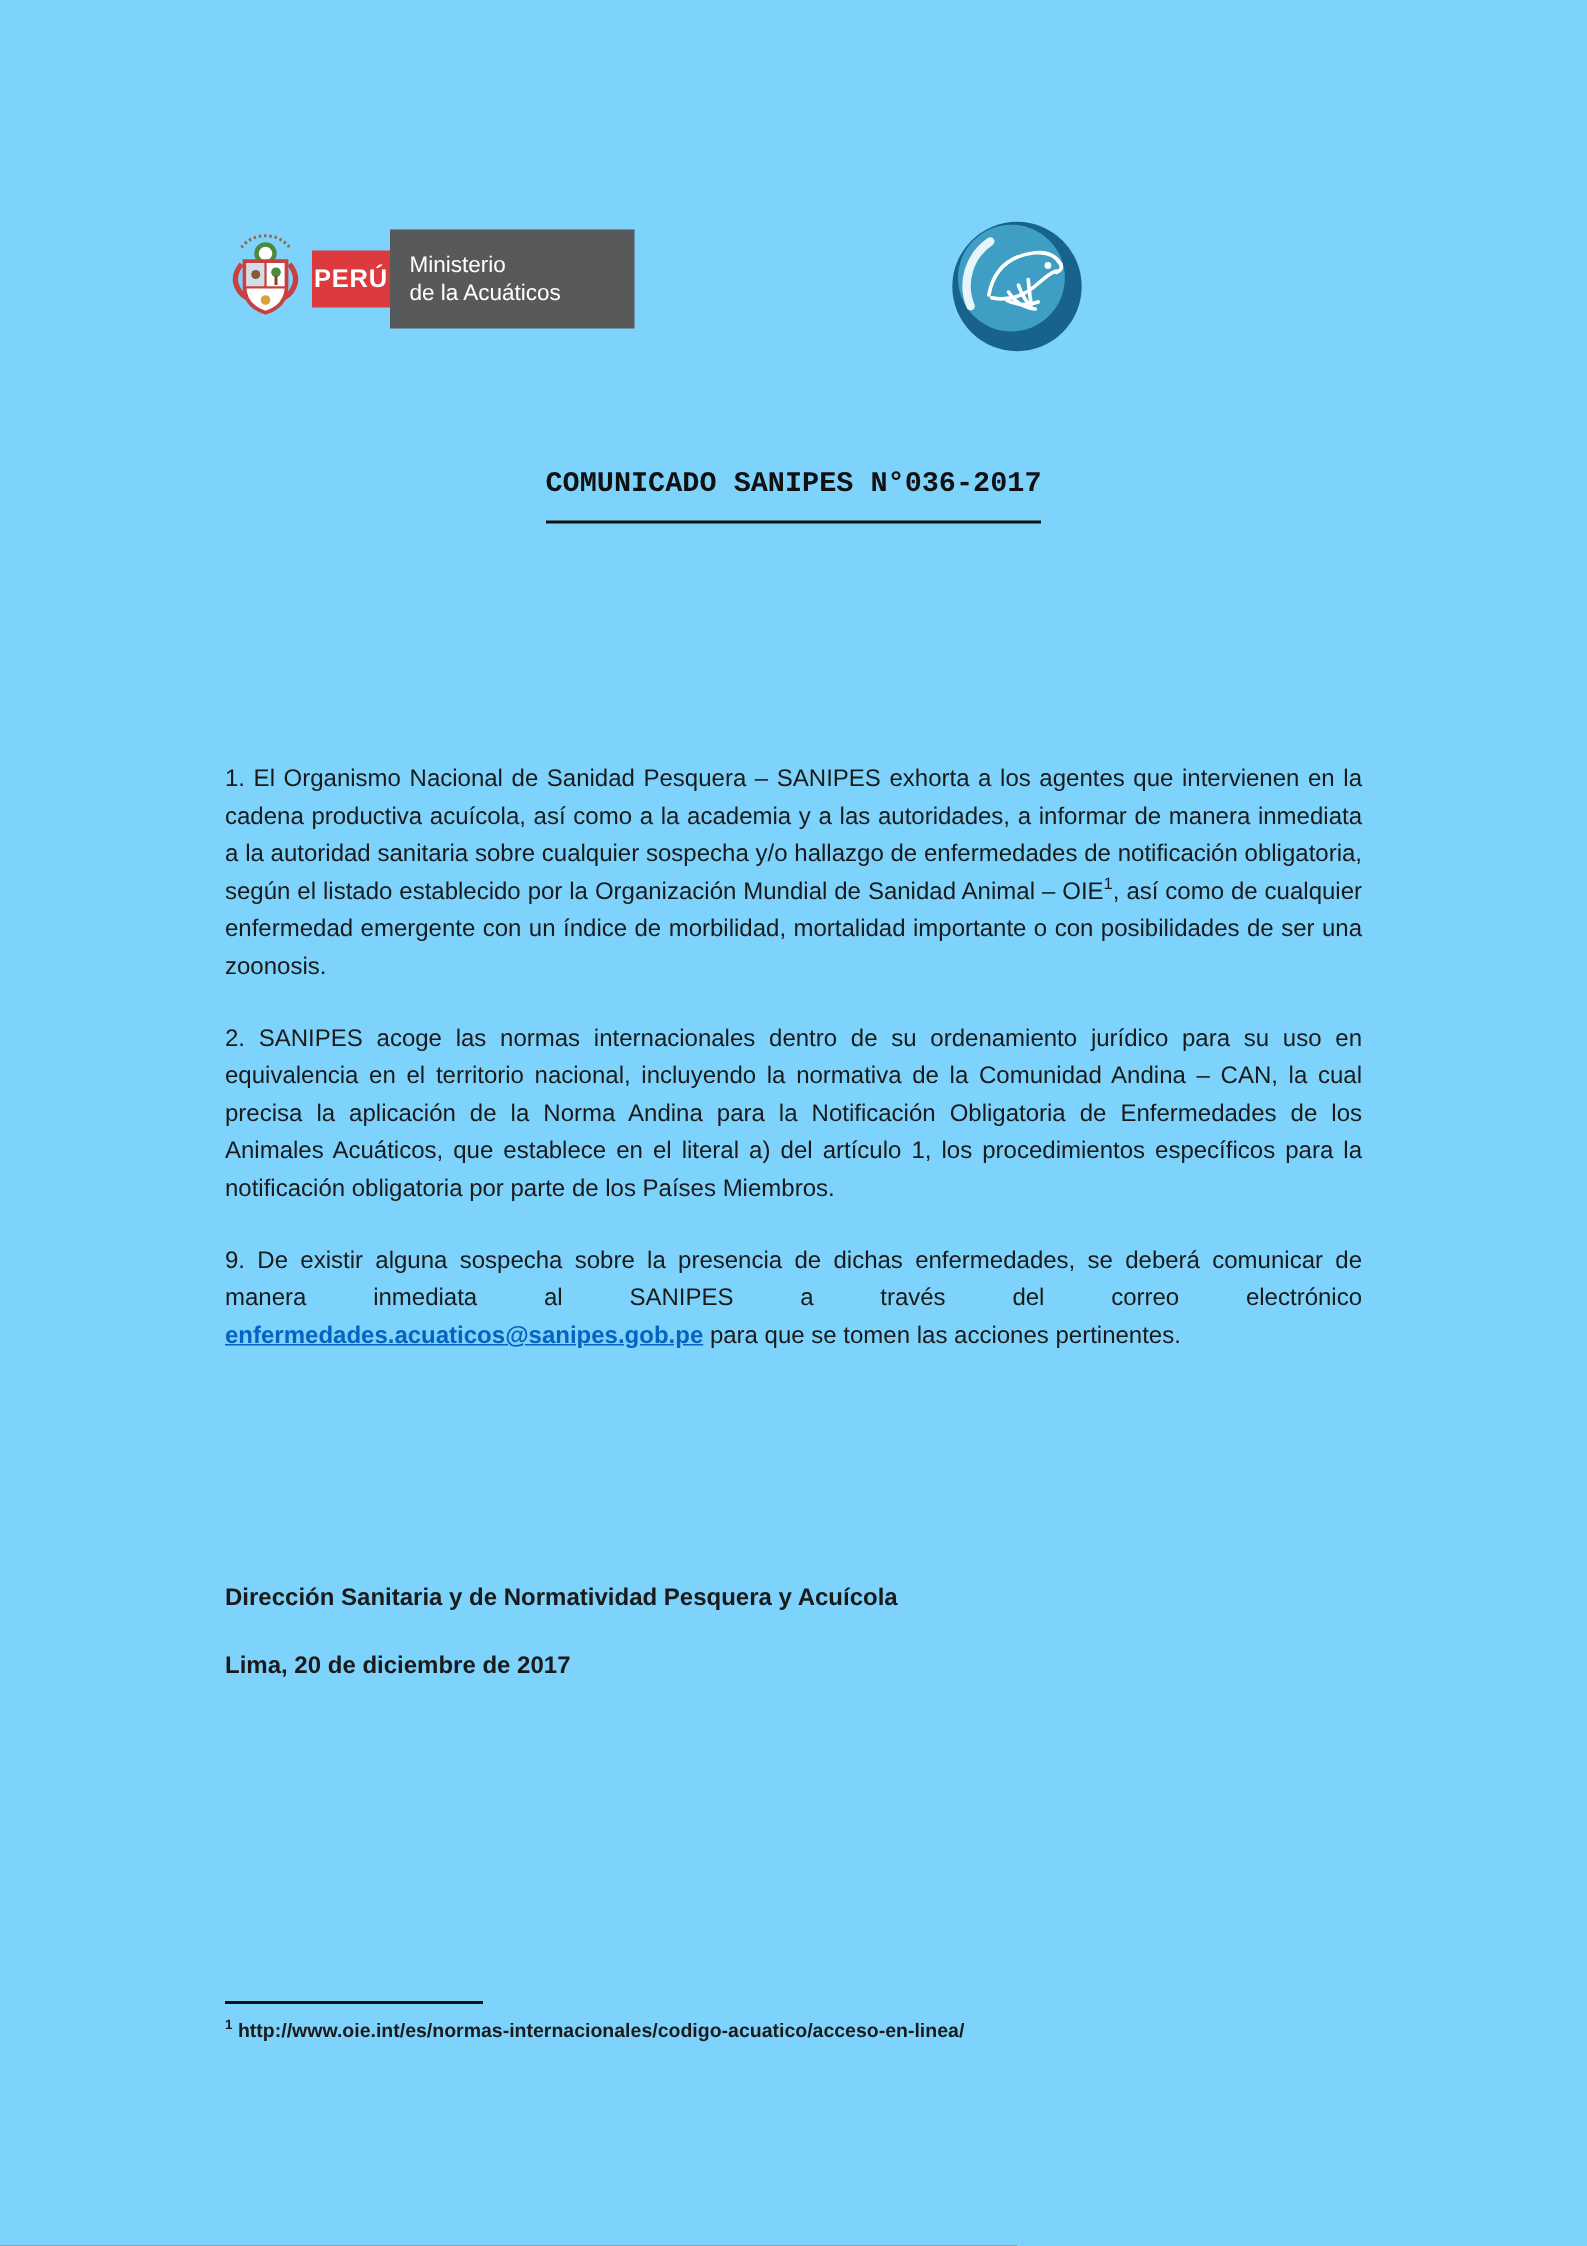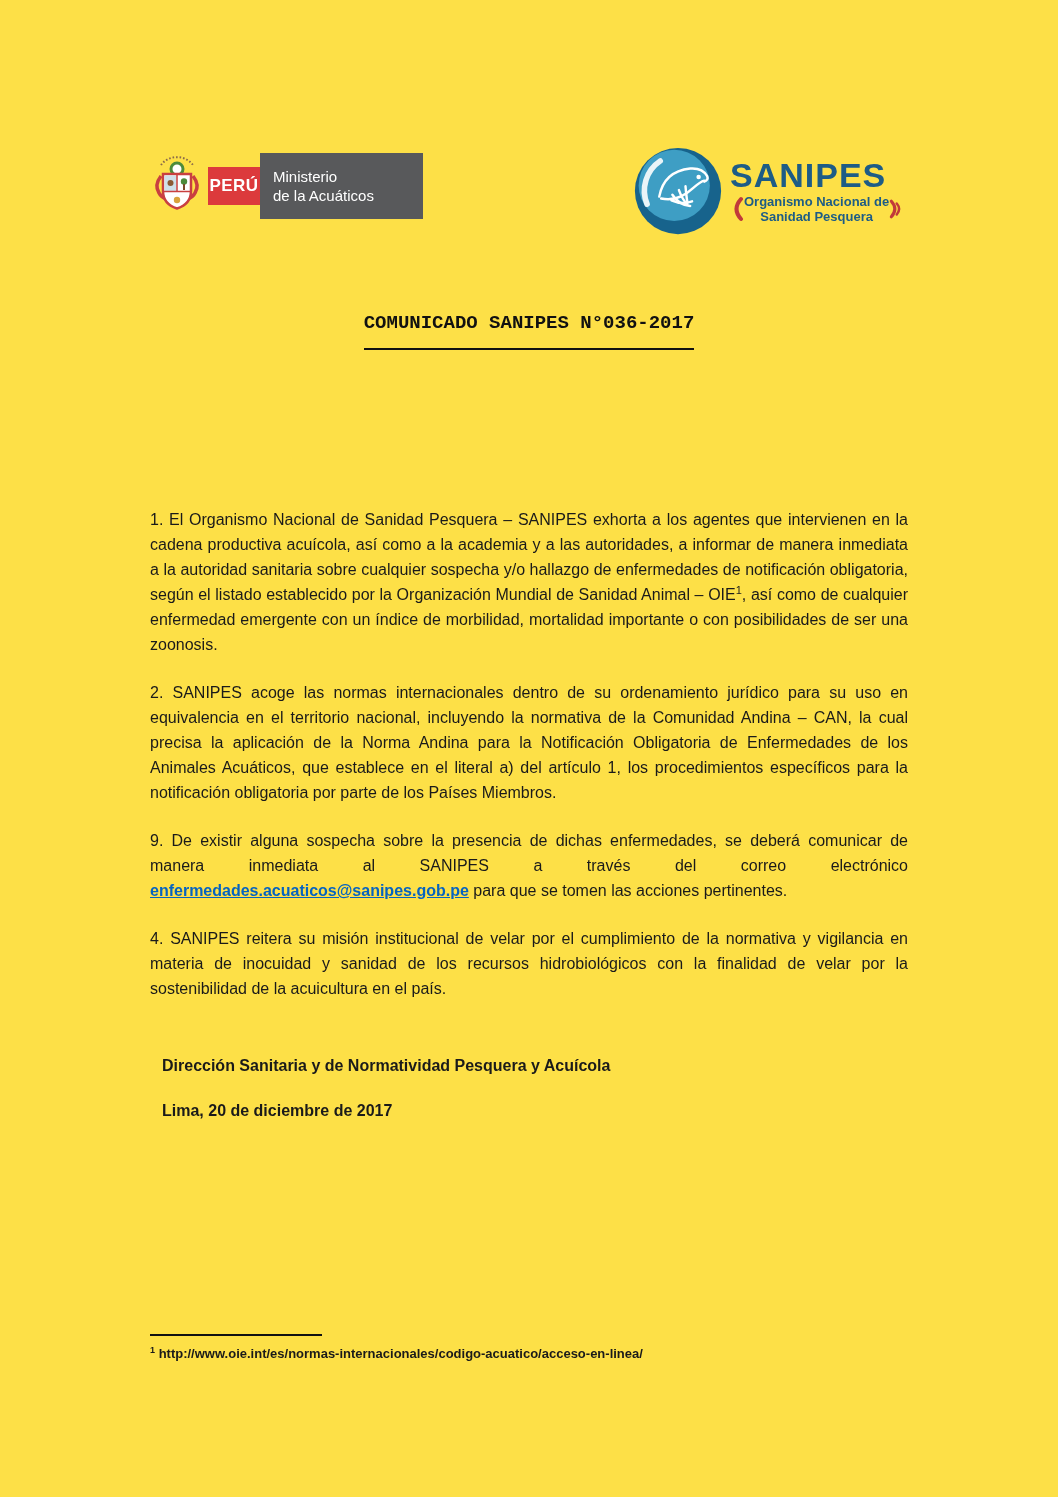--- a/index.html
+++ b/index.html
@@ -10,21 +10,21 @@
     --sanipes-dark-blue:#17638C;
     --accent-red:#C13A3A;
     --link-blue:#0563C1;
     --text-color:#1A1A1A;
   }
   html,body{margin:0;padding:0;background:#888;}
   .page{
     position:relative;
     width:1058px;height:1497px;
     margin:0 auto;
-    background:#fde047;
+    background:#7dd3fc;
     font-family:"Liberation Sans", sans-serif;
     color:var(--text-color);
     overflow:hidden;
   }
   
   .logo-left{
     position:absolute;left:150px;top:150px;height:72px;
     display:flex;align-items:center;
   }
   .escudo{width:54px;height:72px;display:block;}
@@ -75,21 +75,21 @@
   .body{position:absolute;top:507px;left:150px;width:758px;}
   .para{
     font-size:16px;line-height:25px;text-align:justify;
     margin:0 0 23px 0;
   }
   .para sup{font-size:11px;line-height:0;}
   .email{
     color:var(--link-blue);text-decoration:underline;white-space:nowrap;font-weight:bold;
   }
   .signoff{position:absolute;top:1053px;left:150px;width:758px;}
-  .signoff p{font-size:16px;font-weight:700;line-height:25px;margin:0 0 20px 12px;}
+  .signoff p{font-size:16px;font-weight:700;line-height:25px;margin:0 0 20px 0;}
   
   .footnote{position:absolute;top:1334px;left:150px;width:758px;}
   .fn-rule{width:172px;height:2px;background:#111;margin-bottom:9px;}
   .fn-text{font-size:13px;font-weight:700;line-height:17px;}
   .fn-text sup{font-size:9px;line-height:0;}
 </style>
 </head>
 <body>
 
 <div class="page">
@@ -127,51 +127,34 @@
         <path d="M28 54 Q33 27 61 24 Q74 23 79 32"></path>
         <path d="M79 32 q2 4 -3 6"></path>
         <path d="M30 56 Q48 60 64 45 Q72 38 76 37"></path>
         <path d="M42 52 q7 11 19 12"></path>
         <path d="M49 47 q4 11 9 15"></path>
         <path d="M56 43 q1 11 2 17"></path>
         <path d="M41 58 q11 5 22 1"></path>
       </g>
       <circle cx="70" cy="33" r="2.4" fill="#FFFFFF"></circle>
     </svg>
-    <div class="sanipes-text">
-      <div class="wordmark">SANIPES</div>
-      <div class="tagline-row">
-        <svg class="swoosh" viewBox="0 0 14 26" aria-hidden="true">
-          <path d="M11 3 Q2 13 11 23" fill="none" stroke="#C13A3A" stroke-width="4" stroke-linecap="round"></path>
-        </svg>
-        <div class="tagline">
-          <span>Organismo Nacional de</span>
-          <span>Sanidad Pesquera</span>
-        </div>
-        <svg class="swoosh" viewBox="0 0 18 26" aria-hidden="true">
-          <path d="M3 3 Q12 13 3 23" fill="none" stroke="#C13A3A" stroke-width="4" stroke-linecap="round"></path>
-          <path d="M10 6 Q16 13 10 20" fill="none" stroke="#C13A3A" stroke-width="3.2" stroke-linecap="round"></path>
-        </svg>
-      </div>
-    </div>
   </div>
 
   <h1 class="title">
     <span class="u">COMUNICADO SANIPES N°036-2017</span>
   </h1>
 
 
   <main class="body">
     <p class="para"><span>1. El Organismo Nacional de Sanidad Pesquera – SANIPES exhorta a los agentes que intervienen en la cadena productiva acuícola, así como a la academia y a las autoridades, a informar de manera inmediata a la autoridad sanitaria sobre cualquier sospecha y/o hallazgo de enfermedades de notificación obligatoria, según el listado establecido por la Organización Mundial de Sanidad Animal – OIE</span><sup>1</sup><span>,  así como de cualquier enfermedad emergente con un índice de morbilidad, mortalidad importante o con posibilidades de ser una zoonosis.</span></p>
 
     <p class="para">2. SANIPES acoge las normas internacionales dentro de su  ordenamiento jurídico para su uso en equivalencia en el territorio nacional, incluyendo la normativa de la Comunidad Andina – CAN, la cual precisa la aplicación de la Norma Andina para la Notificación Obligatoria de Enfermedades de los Animales Acuáticos, que establece en el literal a) del artículo 1, los procedimientos específicos para la notificación obligatoria por parte de los Países Miembros.</p>
 
     <p class="para"><span>9. De existir alguna sospecha sobre la presencia de dichas enfermedades, se deberá comunicar de manera inmediata al SANIPES a través del correo electrónico </span><a class="email" href="#">enfermedades.acuaticos@sanipes.gob.pe</a><span> para que se tomen las acciones pertinentes.</span></p>
 
-    <p class="para">4. SANIPES reitera su misión institucional de velar por el cumplimiento de la normativa y vigilancia en materia de inocuidad y sanidad de los recursos hidrobiológicos con la finalidad de velar por la sostenibilidad de la acuicultura en el país.</p>
   </main>
 
   <div class="signoff">
     <p>Dirección Sanitaria y de Normatividad Pesquera y Acuícola</p>
     <p>Lima, 20 de diciembre de 2017</p>
   </div>
 
   <footer class="footnote">
     <div class="fn-rule"></div>
     <div class="fn-text"><sup>1</sup> <span>http://www.oie.int/es/normas-internacionales/codigo-acuatico/acceso-en-linea/</span></div>

